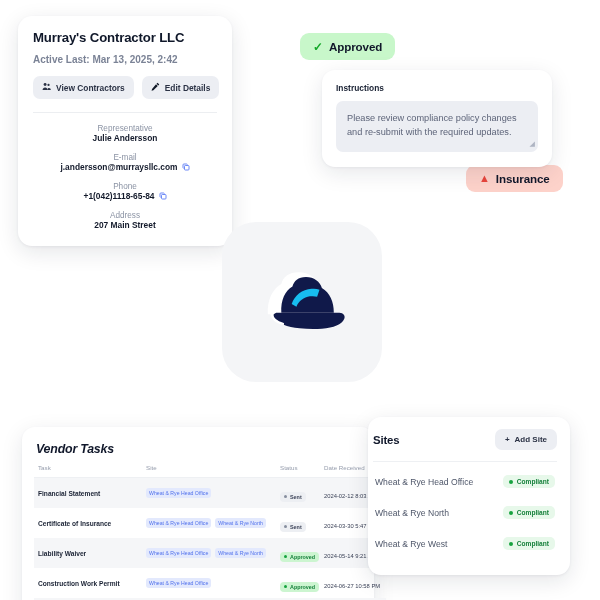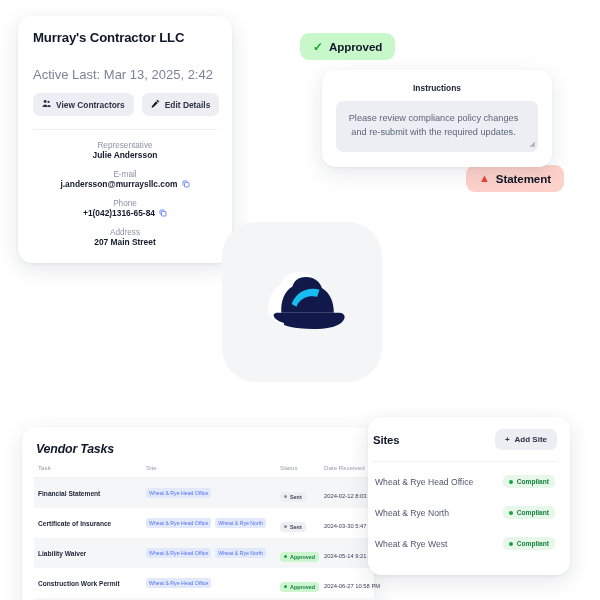--- a/index.html
+++ b/index.html
@@ -14,21 +14,21 @@
   
   .contractor-card {
     position: absolute; left: 18px; top: 16px;
     width: 214px;
     background: #ffffff;
     border-radius: 14px;
     box-shadow: 0 6px 22px rgba(20,25,50,.11), 0 1px 3px rgba(20,25,50,.06);
     padding: 14px 15px 16px 15px;
   }
   .cc-title { font-size: 13.2px; font-weight: bold; color: #0f1729; letter-spacing: -.15px; }
-  .cc-sub { font-size: 13px; color: #7b8396; margin-top: 22px; }
+  .cc-sub { font-size: 10px; color: #7b8396; margin-top: 9px; font-weight: bold; }
   .cc-btnrow { display: flex; gap: 8px; margin-top: 11px; }
   .cc-btn {
     display: flex; align-items: center; gap: 5px;
     background: #eceef3; border: none; border-radius: 7px;
     padding: 6px 9px; font-size: 8.4px; font-weight: bold; color: #2b3245;
     font-family: "Liberation Sans", sans-serif; cursor: pointer; white-space: nowrap;
   }
   .cc-divider { height: 1px; background: #eceef1; margin: 13px 0 11px 0; }
   .cc-row { display: flex; justify-content: space-between; align-items: center; margin-bottom: 10px; flex-direction: column; }
   .cc-row:last-child { margin-bottom: 0; }
@@ -46,21 +46,20 @@
   .badge-rejected { left: 466px; top: 165px; background: #fdd2ca; color: #11172a; }
   .chk { color: #13a828; font-size: 12px; line-height: 1; }
   .tri { color: #e8453c; font-size: 11px; line-height: 1; }
 
   
   .instr-card {
     position: absolute; left: 322px; top: 70px; width: 230px;
     background: #ffffff; border-radius: 13px;
     box-shadow: 0 6px 22px rgba(20,25,50,.10), 0 1px 3px rgba(20,25,50,.05);
     padding: 13px 14px 15px 14px;
-    text-align: center;
   }
   .instr-label { font-size: 8.4px; font-weight: bold; color: #1a2234; margin-bottom: 8px; }
   .instr-box {
     background: #eceef3; border-radius: 7px; padding: 10px 18px 12px 11px;
     font-size: 9.2px; line-height: 1.55; color: #5d6479; position: relative;
   }
   .resize-grip { position: absolute; right: 3px; bottom: 2px; color: #aeb4c2; font-size: 7px; }
 
   
   .hat-tile {
@@ -172,21 +171,21 @@
           <svg width="8" height="8" viewBox="0 0 16 16" fill="none" stroke="#5b7cf5" stroke-width="1.8">
               <rect x="5" y="5" width="9" height="9" rx="1.6"></rect>
               <path d="M11 3.2A2.2 2.2 0 0 0 9 2H3.8A1.8 1.8 0 0 0 2 3.8V9c0 .9.5 1.6 1.3 1.9"></path>
             </svg>
         </span>
       </span>
     </div>
     <div class="cc-row">
       <span class="cc-key">Phone</span>
       <span class="cc-val">
-        <span>+1(042)1316-65-84</span>
+        <span>+1(042)1118-65-84</span>
         <span class="copy-ico">
           <svg width="8" height="8" viewBox="0 0 16 16" fill="none" stroke="#5b7cf5" stroke-width="1.8">
               <rect x="5" y="5" width="9" height="9" rx="1.6"></rect>
               <path d="M11 3.2A2.2 2.2 0 0 0 9 2H3.8A1.8 1.8 0 0 0 2 3.8V9c0 .9.5 1.6 1.3 1.9"></path>
             </svg>
         </span>
       </span>
     </div>
     <div class="cc-row">
       <span class="cc-key">Address</span>
@@ -196,21 +195,21 @@
     </div>
   </div>
 
   <div class="badge badge-approved">
     <span class="chk">✓</span>
     <span>Approved</span>
   </div>
 
   <div class="badge badge-rejected">
     <span class="tri">▲</span>
-    <span>Statement</span>
+    <span>Insurance</span>
   </div>
 
   <div class="instr-card">
     <div class="instr-label">Instructions</div>
     <div class="instr-box">
       <span>Please review compliance policy changes and re-submit with the required updates.</span>
       <span class="resize-grip">◢</span>
     </div>
   </div>
 

